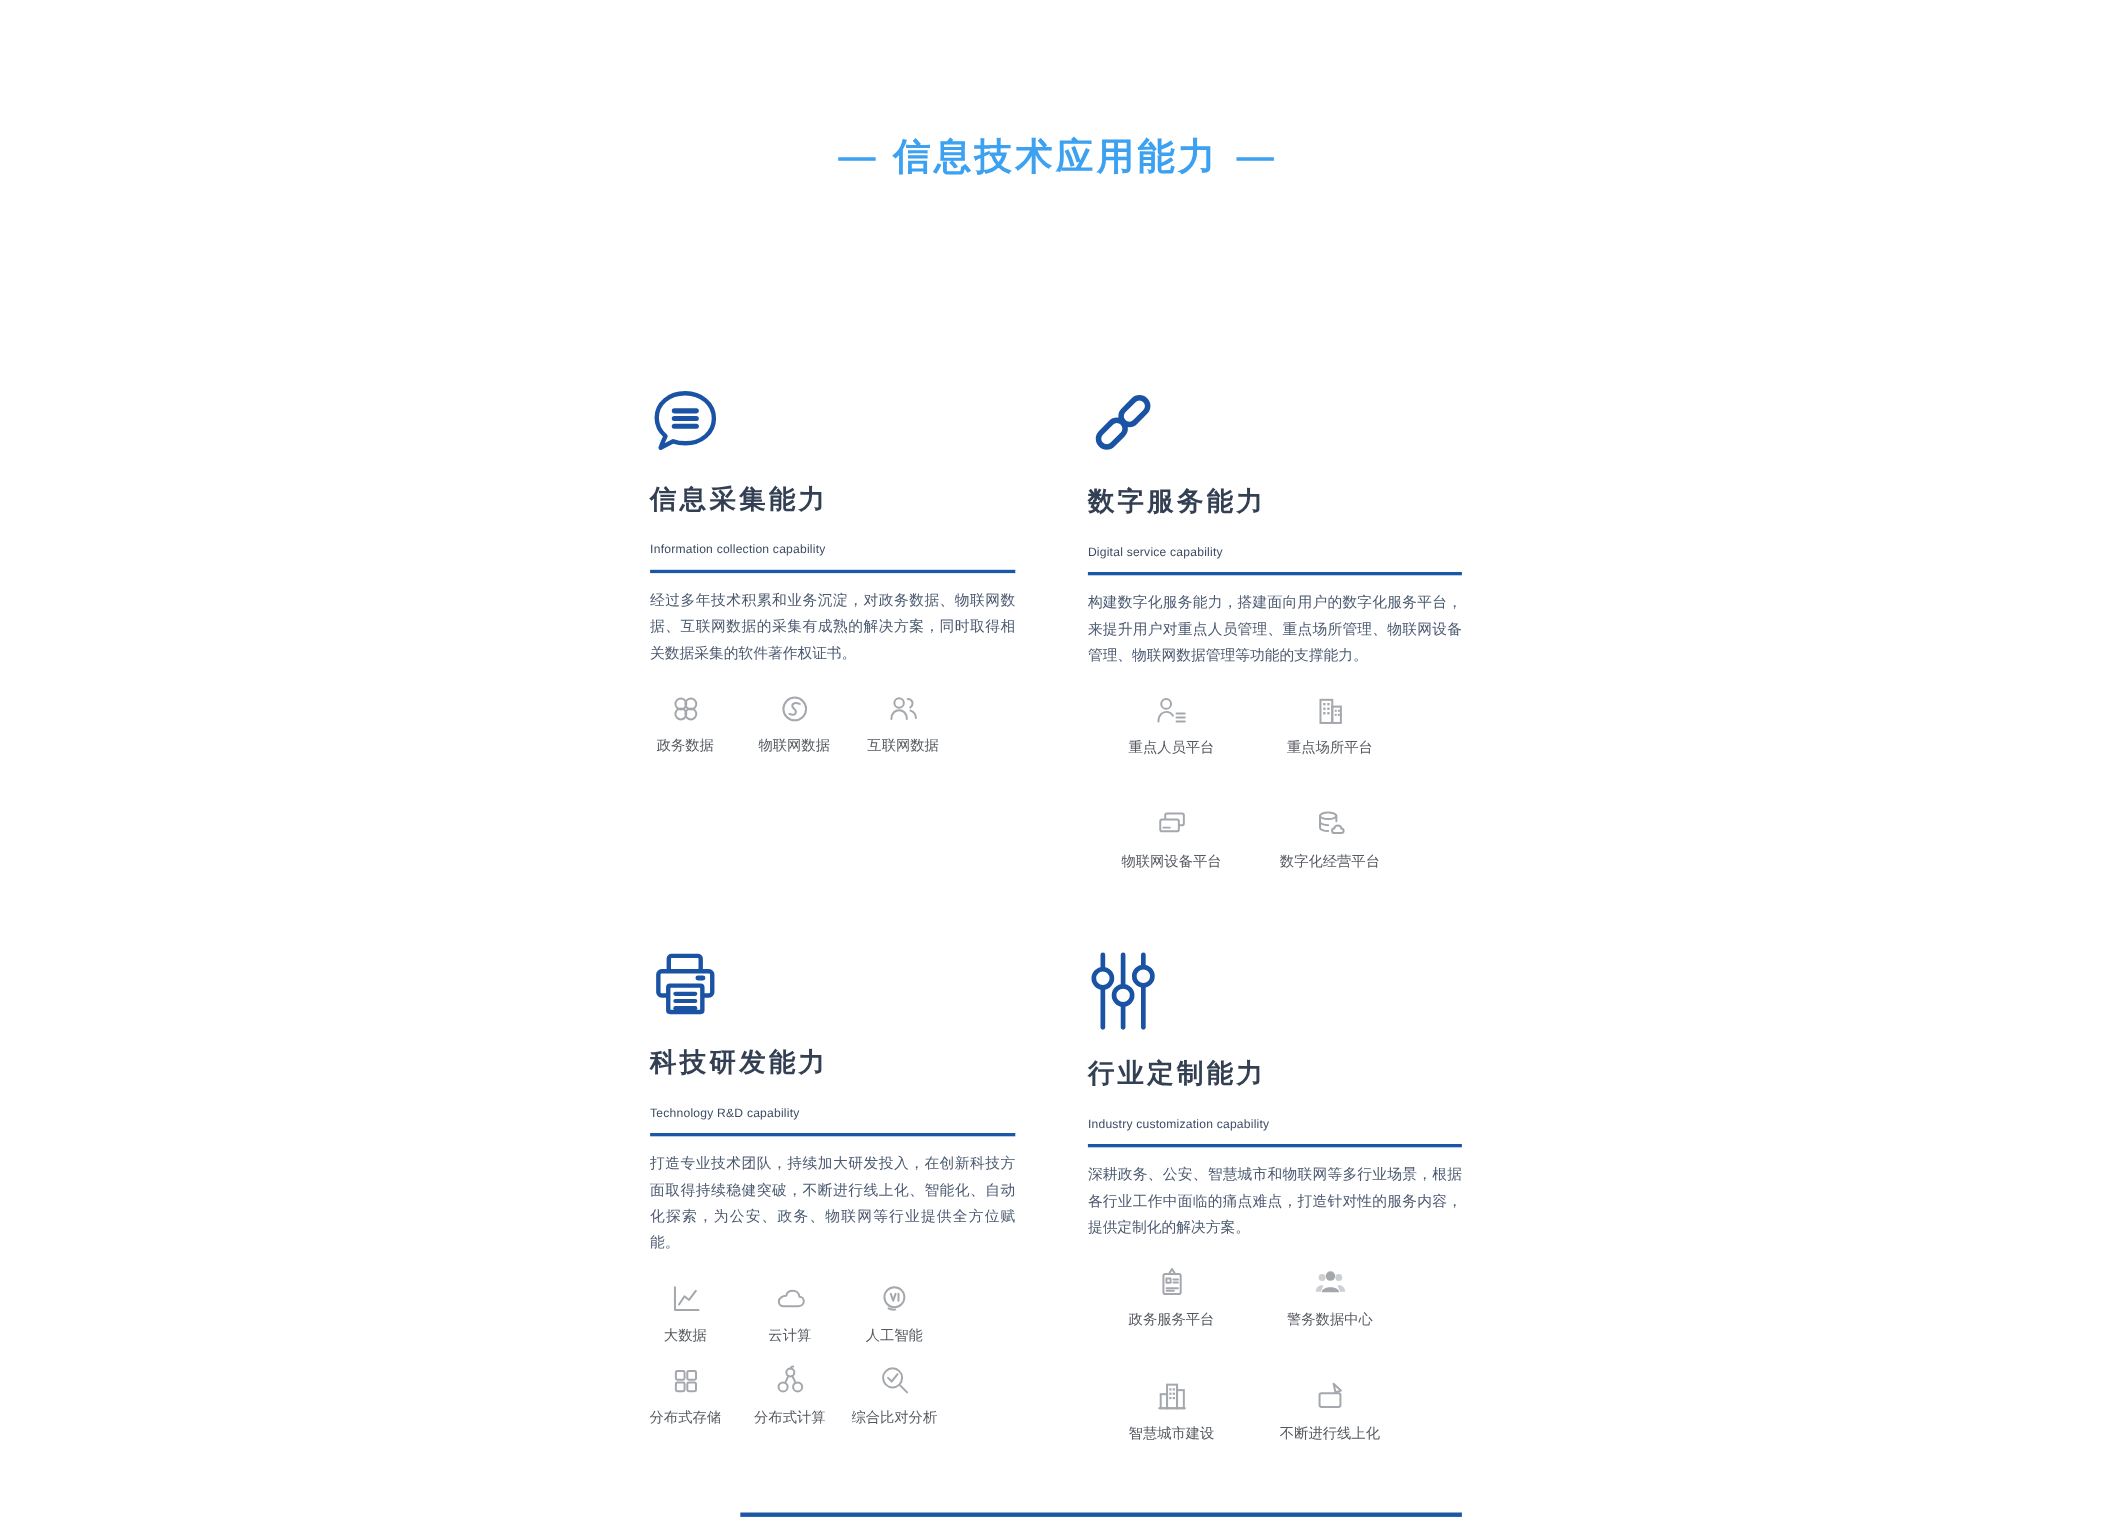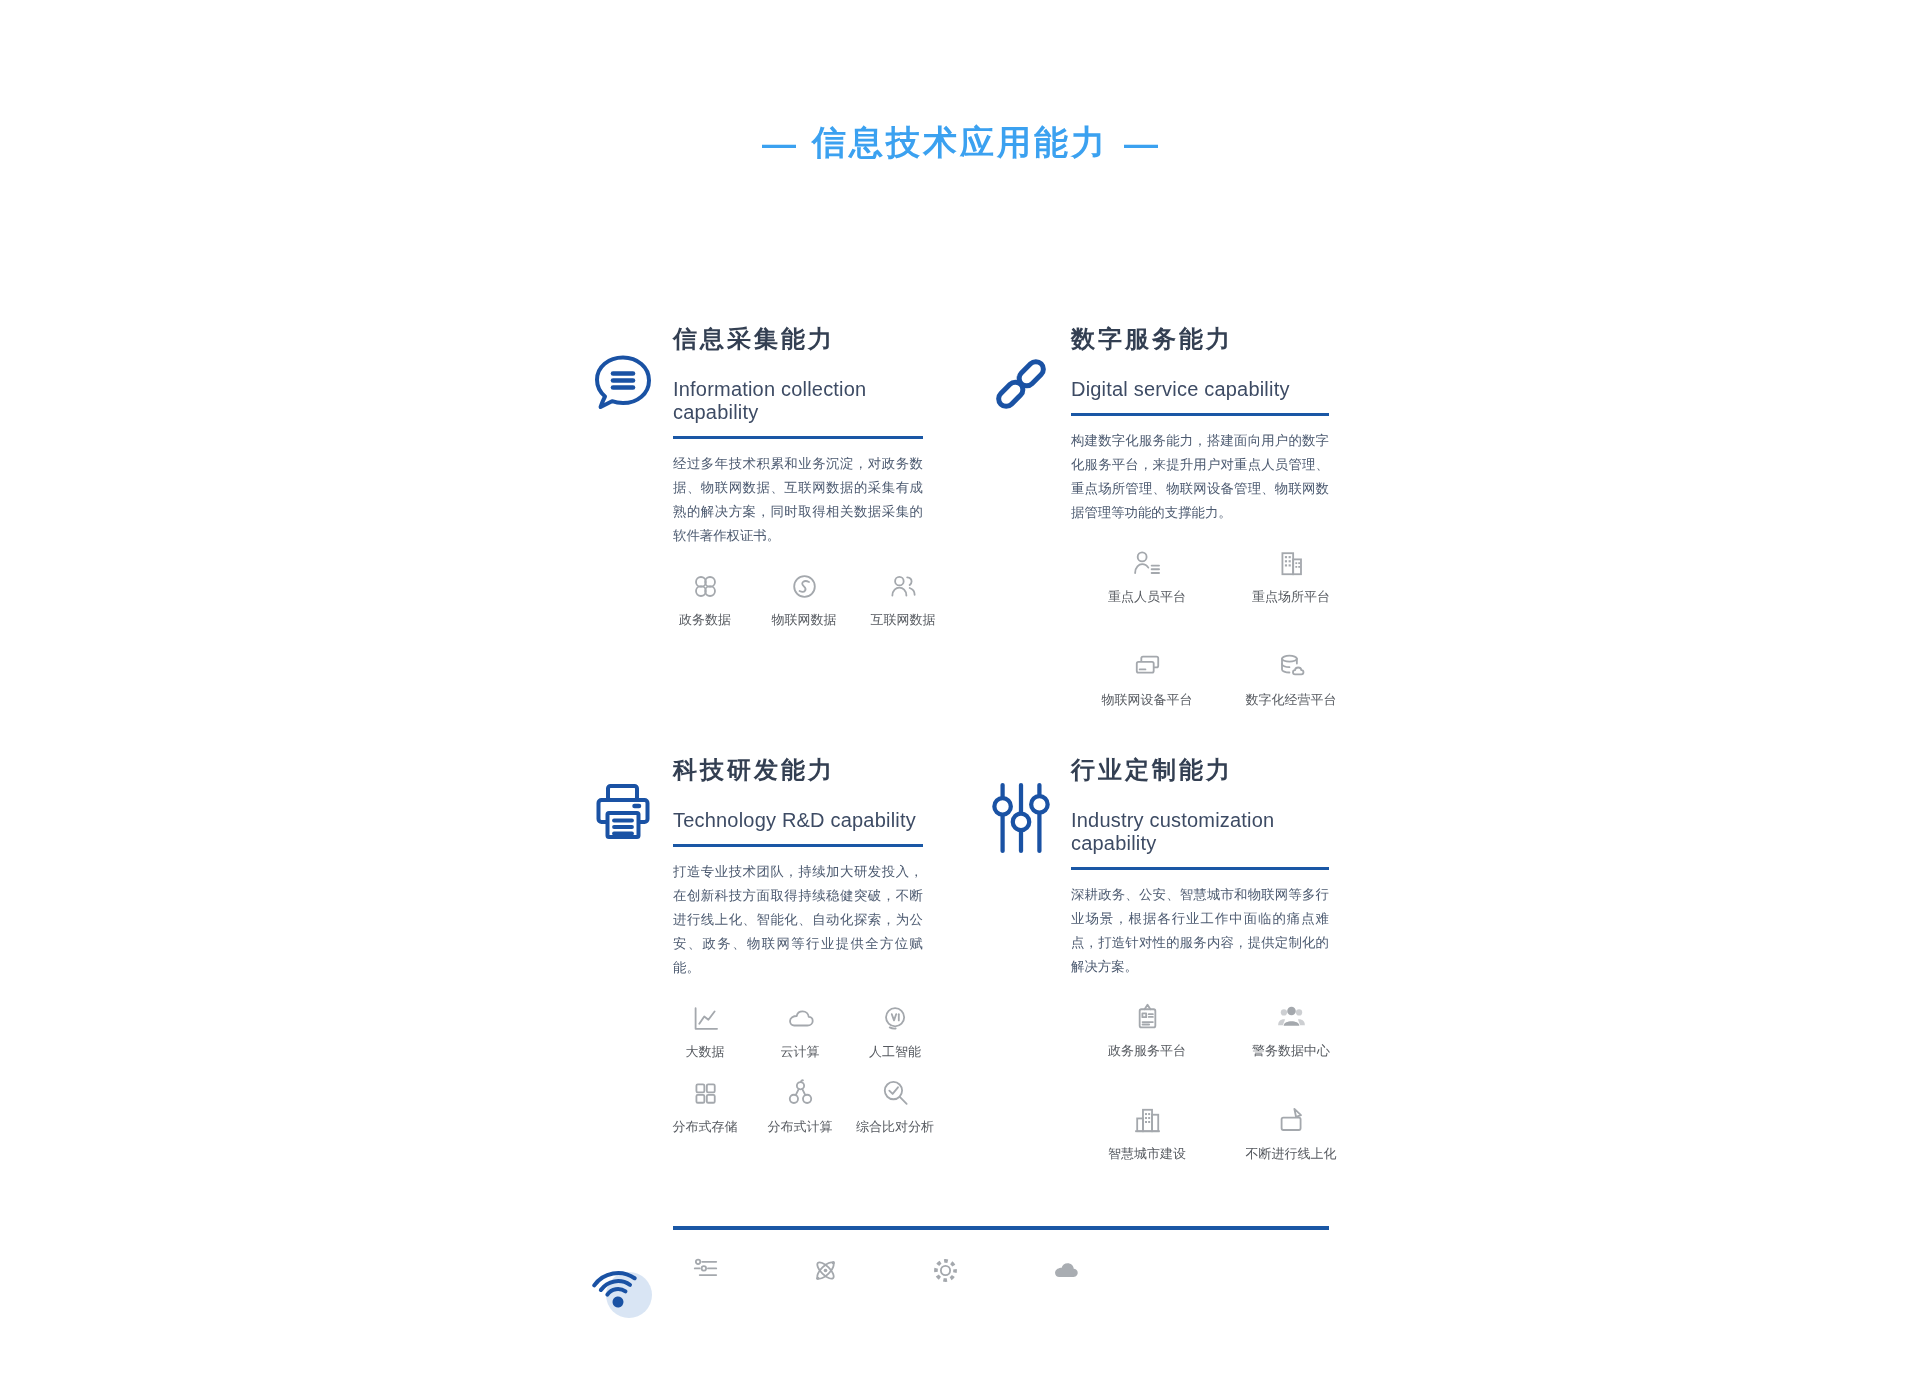--- a/index.html
+++ b/index.html
@@ -5,26 +5,26 @@
   html, body { margin:0; padding:0; background:#ffffff; }
   body { width:1920px; height:1385px; overflow:hidden; font-family:"Liberation Sans","DejaVu Sans",sans-serif; }
 
   .page-title { display:flex; justify-content:center; align-items:center; gap:16px;
     padding-top:120px; color:#3BA1F0; font-size:34px; font-weight:bold; letter-spacing:3px; }
   .page-title .dash { font-weight:bold; letter-spacing:0; }
 
   .content { width:738px; margin:134px auto 0; }
   .cap-grid { display:grid; grid-template-columns:332px 340px; column-gap:66px; row-gap:22px; }
 
-  .card { display:flex; }
+  .card { display:flex;flex-direction:column; }
   .icon-col { width:64px; flex:none; margin-right:18px; padding-top:50px; display:flex; justify-content:center; align-items:flex-start; }
   .card-body { flex:1; min-width:0; }
 
   .zh-title { font-size:24px; font-weight:bold; color:#333F52; letter-spacing:3px; line-height:30px; }
-  .en-title { font-size:20px; color:#3D4B64; margin-top:14px; letter-spacing:0.2px; }
+  .en-title { font-size:11px; color:#3D4B64; margin-top:14px; letter-spacing:0.2px; }
   .divider { height:3px; background:#1A57A5; margin:12px 0 13px; }
   .desc { margin:0; font-size:13.4px; line-height:24px; color:#4C5A70; text-align:justify; }
 
   .features { margin-top:22px; }
   .features.cols3 { display:grid; grid-template-columns:repeat(3,64px); column-gap:21px; row-gap:14px;gap:35px; }
   .features.cols2 { display:grid; grid-template-columns:repeat(2,100px); column-gap:10px; row-gap:14px; padding-left:26px;gap:44px; }
   .features.cols3w { display:grid; grid-template-columns:repeat(3,64px); column-gap:31px; row-gap:16px; }
   .features.cols4 { display:grid; grid-template-columns:repeat(4,64px); column-gap:56px; }
   .feature { display:flex; flex-direction:column; align-items:center; }
   .feature svg { width:33px; height:33px; display:block; }

